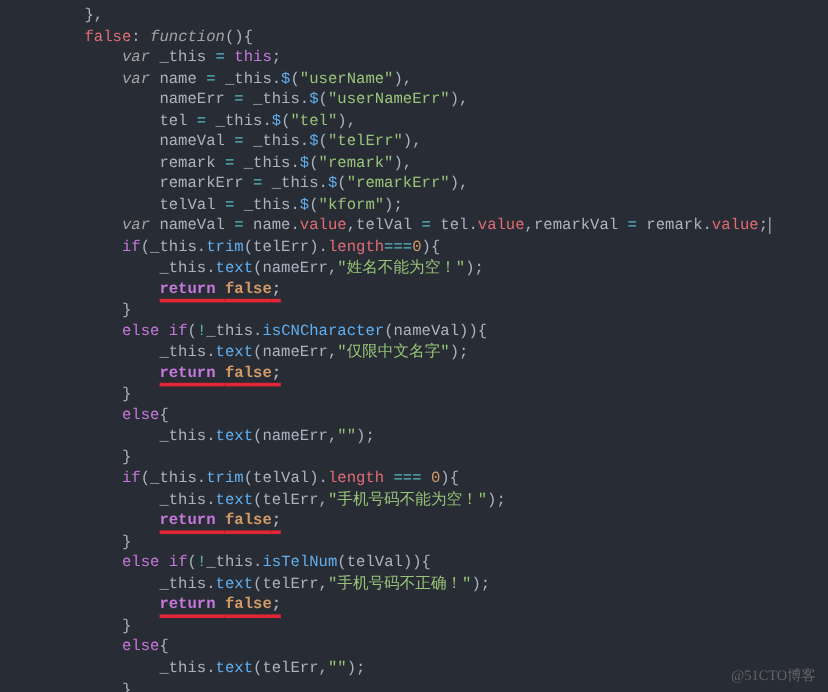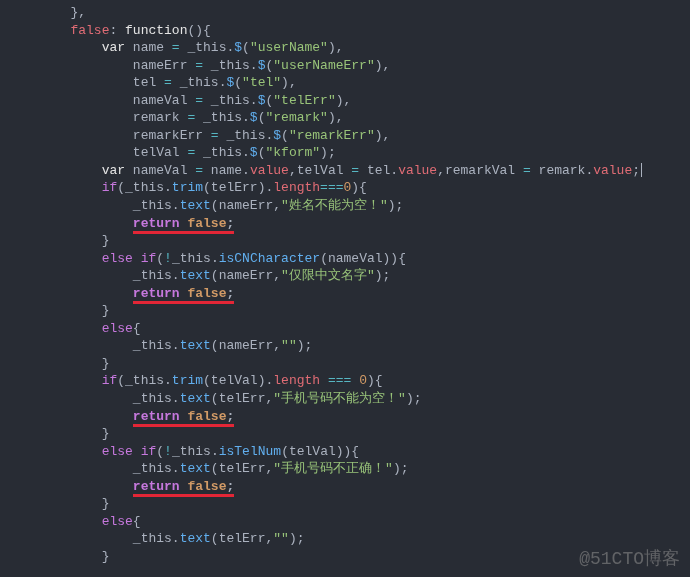--- a/index.html
+++ b/index.html
@@ -9,21 +9,21 @@
       font-size: 13px;
       line-height: 1.35;
       color: #abb2bf;
       padding: 4px 8px;
       width: 690px;
       height: 577px;
       overflow: hidden;
       position: relative;
     }
     .line { white-space: pre; }
-    .kw { color: #e5e5e5; }
+    .kw { color: #a3a3a3; font-style: italic; }
     .kw2 { color: #c678dd; }
     .fn { color: #61afef; }
     .prop { color: #e06c75; }
     .var { color: #abb2bf; }
     .str { color: #98c379; }
     .num { color: #d19a66; }
     .op { color: #56b6c2; }
     .punct { color: #abb2bf; }
     .return-underline {
       position: relative;
@@ -45,32 +45,33 @@
       height: 14px;
       background: #abb2bf;
       vertical-align: middle;
       margin-left: 1px;
     }
     .watermark {
       position: absolute;
       bottom: 6px;
       right: 10px;
       color: #888;
-      font-size: 18px;
-      font-family: Liberation Mono, monospace;
+      font-size: 12px;
+      font-family: Liberation Serif, serif;
       opacity: 0.6;
       margin-top: 21px;
     }
   </style>
 </head>
 <body>
 
 <div id="code-root">
     <div class="line"><span>        </span><span class="punct">},</span></div>
     <div class="line"><span>        </span><span class="prop">false</span><span class="punct">: </span><span class="kw">function</span><span class="punct">(){</span></div>
+    <div class="line"><span>            </span><span class="kw">var</span><span class="var"> _this </span><span class="op">=</span><span class="var"> </span><span class="kw2">this</span><span class="punct">;</span></div>
     <div class="line"><span>            </span><span class="kw">var</span><span class="var"> name </span><span class="op">=</span><span class="var"> _this.</span><span class="fn">$</span><span class="punct">(</span><span class="str">"userName"</span><span class="punct">),</span></div>
     <div class="line"><span>                </span><span class="var">nameErr </span><span class="op">=</span><span class="var"> _this.</span><span class="fn">$</span><span class="punct">(</span><span class="str">"userNameErr"</span><span class="punct">),</span></div>
     <div class="line"><span>                </span><span class="var">tel </span><span class="op">=</span><span class="var"> _this.</span><span class="fn">$</span><span class="punct">(</span><span class="str">"tel"</span><span class="punct">),</span></div>
     <div class="line"><span>                </span><span class="var">nameVal </span><span class="op">=</span><span class="var"> _this.</span><span class="fn">$</span><span class="punct">(</span><span class="str">"telErr"</span><span class="punct">),</span></div>
     <div class="line"><span>                </span><span class="var">remark </span><span class="op">=</span><span class="var"> _this.</span><span class="fn">$</span><span class="punct">(</span><span class="str">"remark"</span><span class="punct">),</span></div>
     <div class="line"><span>                </span><span class="var">remarkErr </span><span class="op">=</span><span class="var"> _this.</span><span class="fn">$</span><span class="punct">(</span><span class="str">"remarkErr"</span><span class="punct">),</span></div>
     <div class="line"><span>                </span><span class="var">telVal </span><span class="op">=</span><span class="var"> _this.</span><span class="fn">$</span><span class="punct">(</span><span class="str">"kform"</span><span class="punct">);</span></div>
     <div class="line"><span>            </span><span class="kw">var</span><span class="var"> nameVal </span><span class="op">=</span><span class="var"> name.</span><span class="prop">value</span><span class="var">,telVal </span><span class="op">=</span><span class="var"> tel.</span><span class="prop">value</span><span class="var">,remarkVal </span><span class="op">=</span><span class="var"> remark.</span><span class="prop">value</span><span class="punct">;</span><span class="cursor"></span></div>
     <div class="line"><span>            </span><span class="kw2">if</span><span class="var">(_this.</span><span class="fn">trim</span><span class="var">(telErr).</span><span class="prop">length</span><span class="op">===</span><span class="num">0</span><span class="punct">){</span></div>
     <div class="line"><span>                </span><span class="var">_this.</span><span class="fn">text</span><span class="var">(nameErr,</span><span class="str">"姓名不能为空！"</span><span class="punct">);</span></div>

